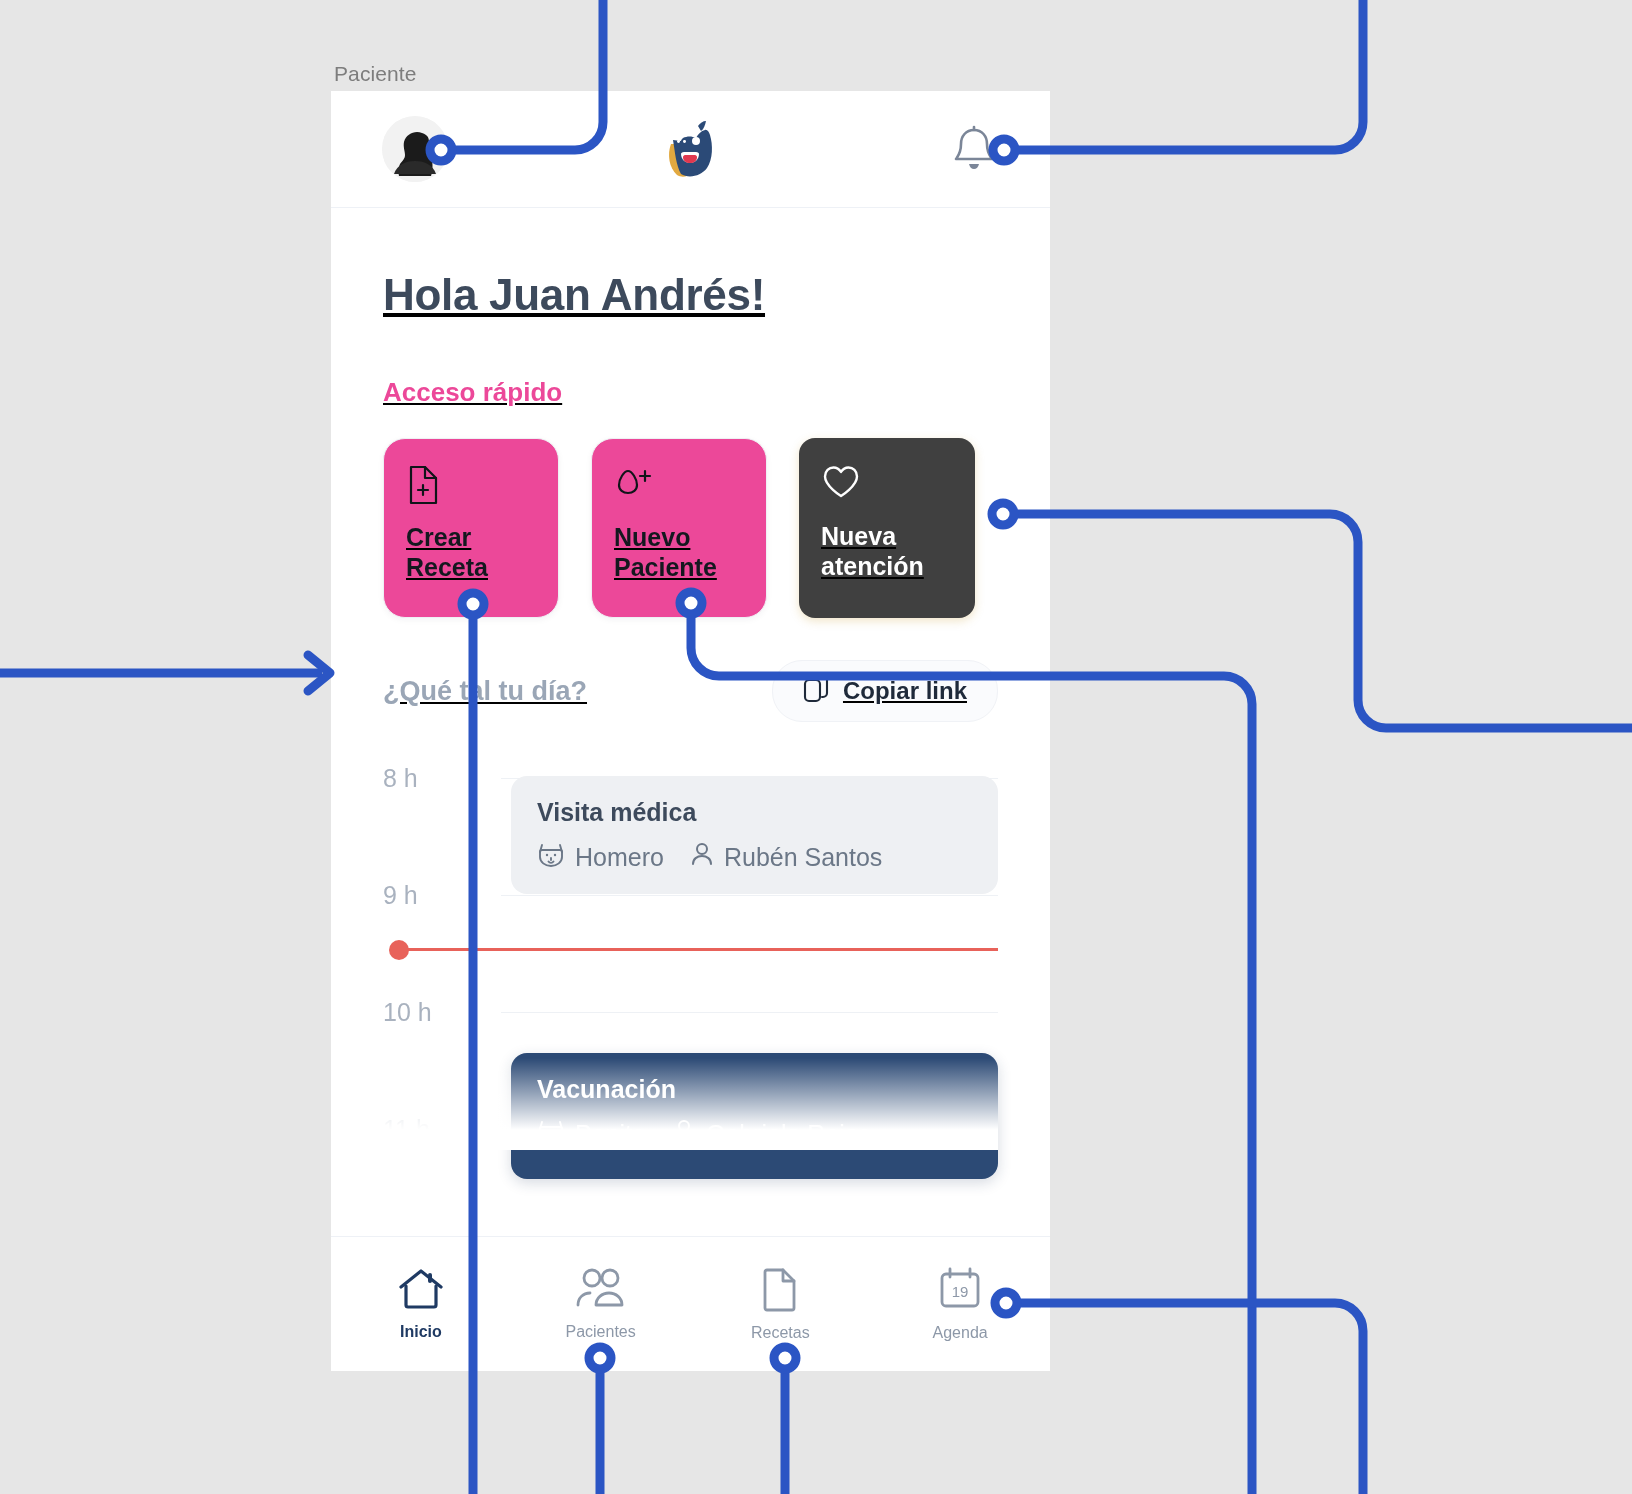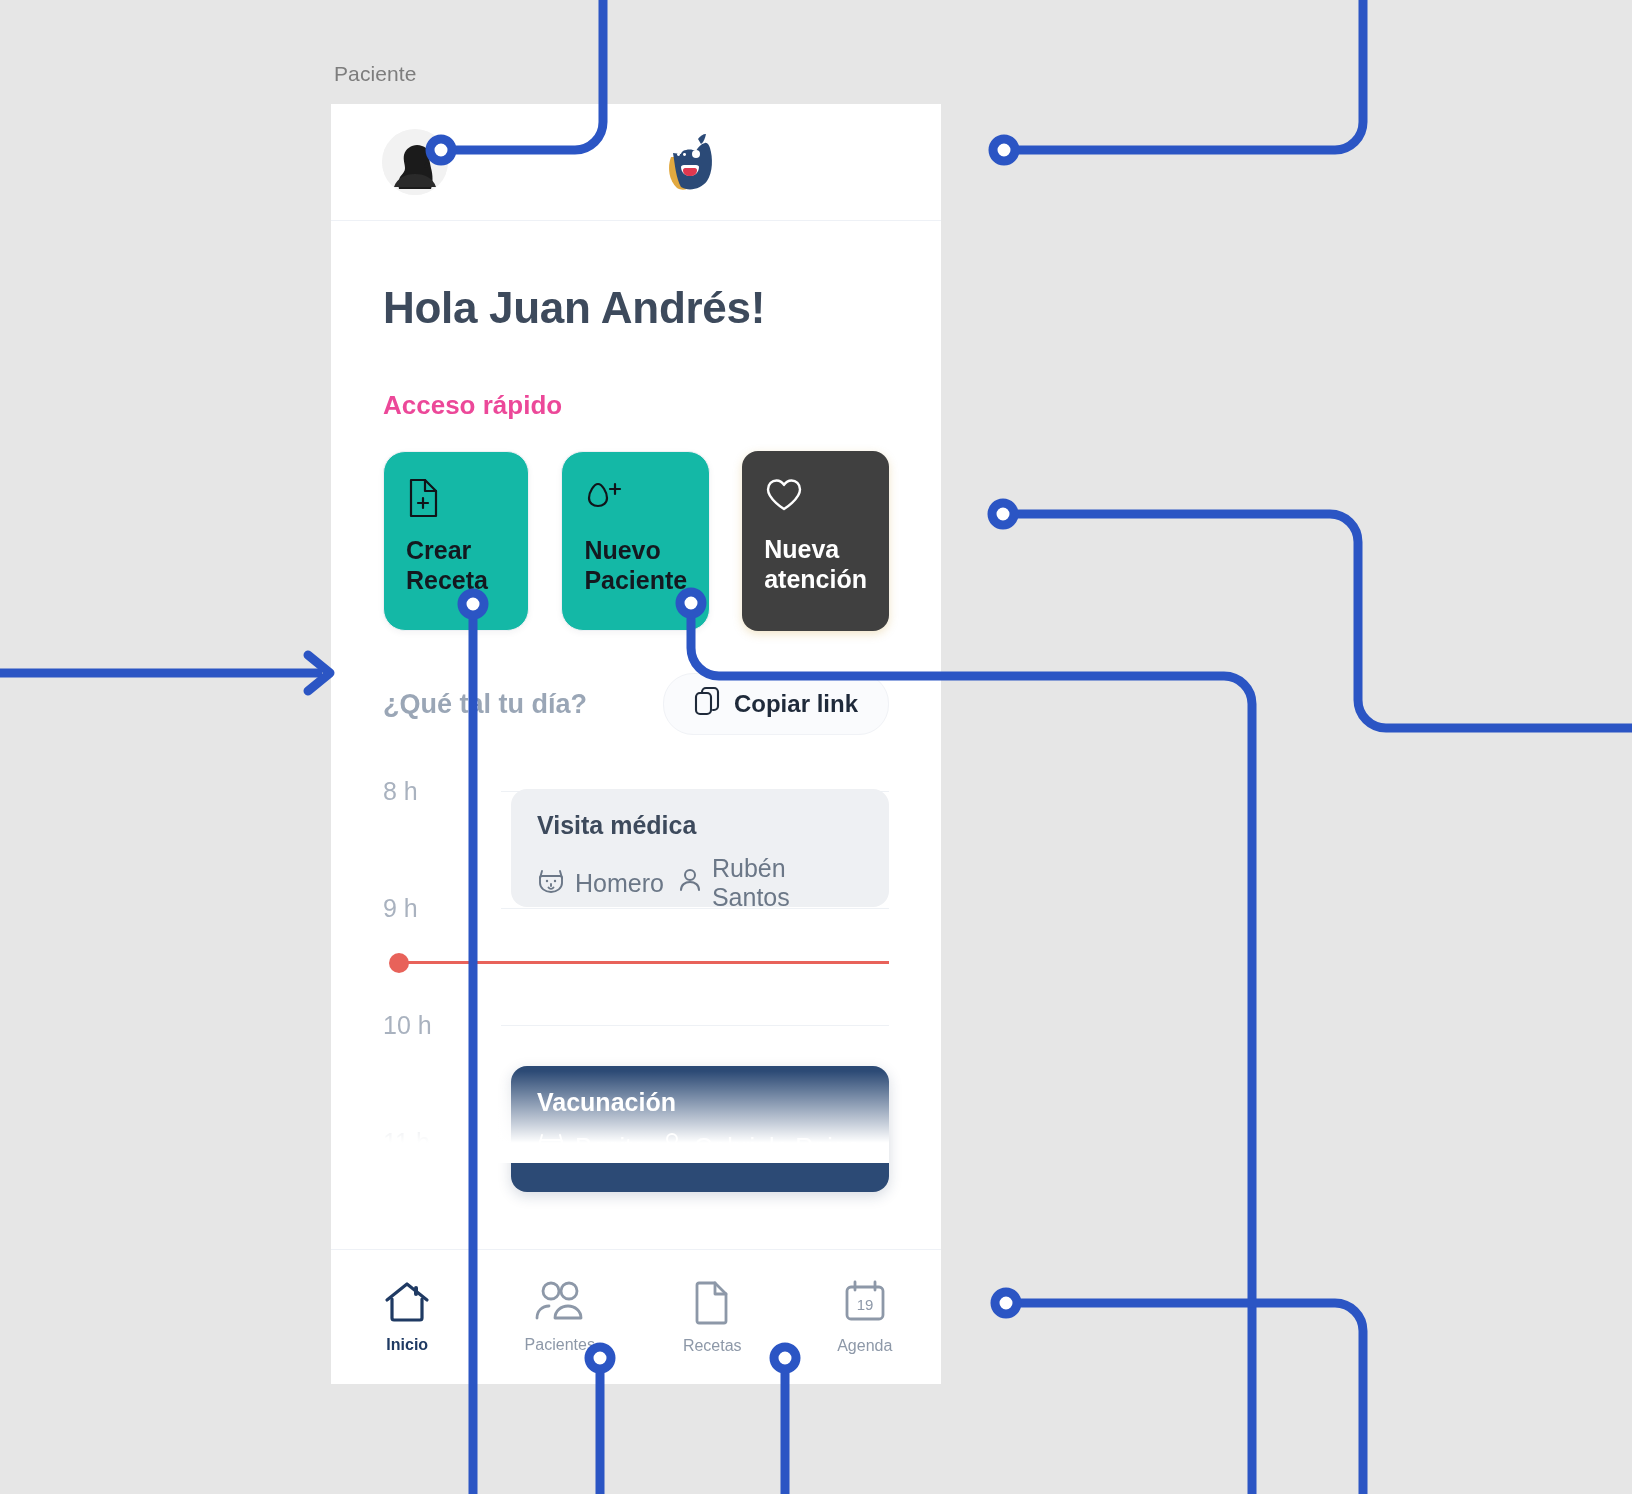--- a/index.html
+++ b/index.html
@@ -14,25 +14,26 @@
   #anno{position:absolute;inset:0;width:1632px;height:1494px;z-index:50;pointer-events:none;}
 
   
   .breadcrumb{
     position:absolute;left:334px;top:62px;
     font-size:21px;color:#7d7d7d;letter-spacing:.1px;
   }
 
   
   .phone{
-    position:absolute;left:331px;top:104px;
-    width:610px;height:1280px;
+    position:absolute;left:331px;top:91px;
+    width:719px;height:1280px;
     background:#ffffff;
     z-index:10;
     overflow:hidden;
+    text-decoration:underline;
   }
 
   
   .appbar{
     height:116px;
     display:flex;align-items:center;
     border-bottom:1px solid #eef1f6;
     position:relative;
   }
   .avatar{
@@ -60,21 +61,21 @@
     display:flex;gap:32px;margin-top:30px;
   }
   .qcard{
     width:176px;height:180px;
     border-radius:22px;
     box-sizing:border-box;
     padding:26px 22px 0 22px;
     position:relative;
   }
   .qcard.outline{
-    background:#14b8a6;border:1.5px solid #eef0f4;
+    background:#ec4899;border:1.5px solid #eef0f4;
     box-shadow:0 2px 6px rgba(30,40,60,.05);
   }
   .qcard.filled{
     background:#404040;
     box-shadow:0 3px 10px rgba(200,150,40,.25);
     border-radius:16px;
   }
   .qicon{height:44px;}
   .qlabel{
     font-size:25px;font-weight:700;line-height:1.18;
@@ -106,21 +107,21 @@
   }
   .eventcol{position:absolute;left:118px;right:0;top:0;bottom:0;}
   .event{
     position:absolute;left:10px;right:0;
     border-radius:16px;box-sizing:border-box;padding:22px 26px;
   }
   .event.grey{background:#eef0f3;}
   .event.navy{background:#2c4a75;box-shadow:0 4px 14px rgba(30,50,90,.18);}
   .ev-title{font-size:25px;font-weight:700;color:#3d4a5c;}
   .event.navy .ev-title{color:#ffffff;}
-  .ev-meta{display:flex;align-items:center;gap:14px;margin-top:14px;}
+  .ev-meta{display:flex;align-items:center;gap:26px;margin-top:14px;}
   .ev-chip{display:flex;align-items:center;gap:10px;font-size:25px;color:#6b7787;}
   .event.navy .ev-chip{color:#eef2f8;}
   .nowline{position:absolute;left:8px;right:0;height:3px;background:#e8625a;}
   .nowdot{
     position:absolute;left:0;width:20px;height:20px;border-radius:50%;
     background:#e8625a;transform:translate(-2px,-8px);
   }
   .fade{
     position:absolute;left:0;right:0;bottom:0;height:92px;
     background:linear-gradient(to bottom,rgba(255,255,255,0),#ffffff 78%);

